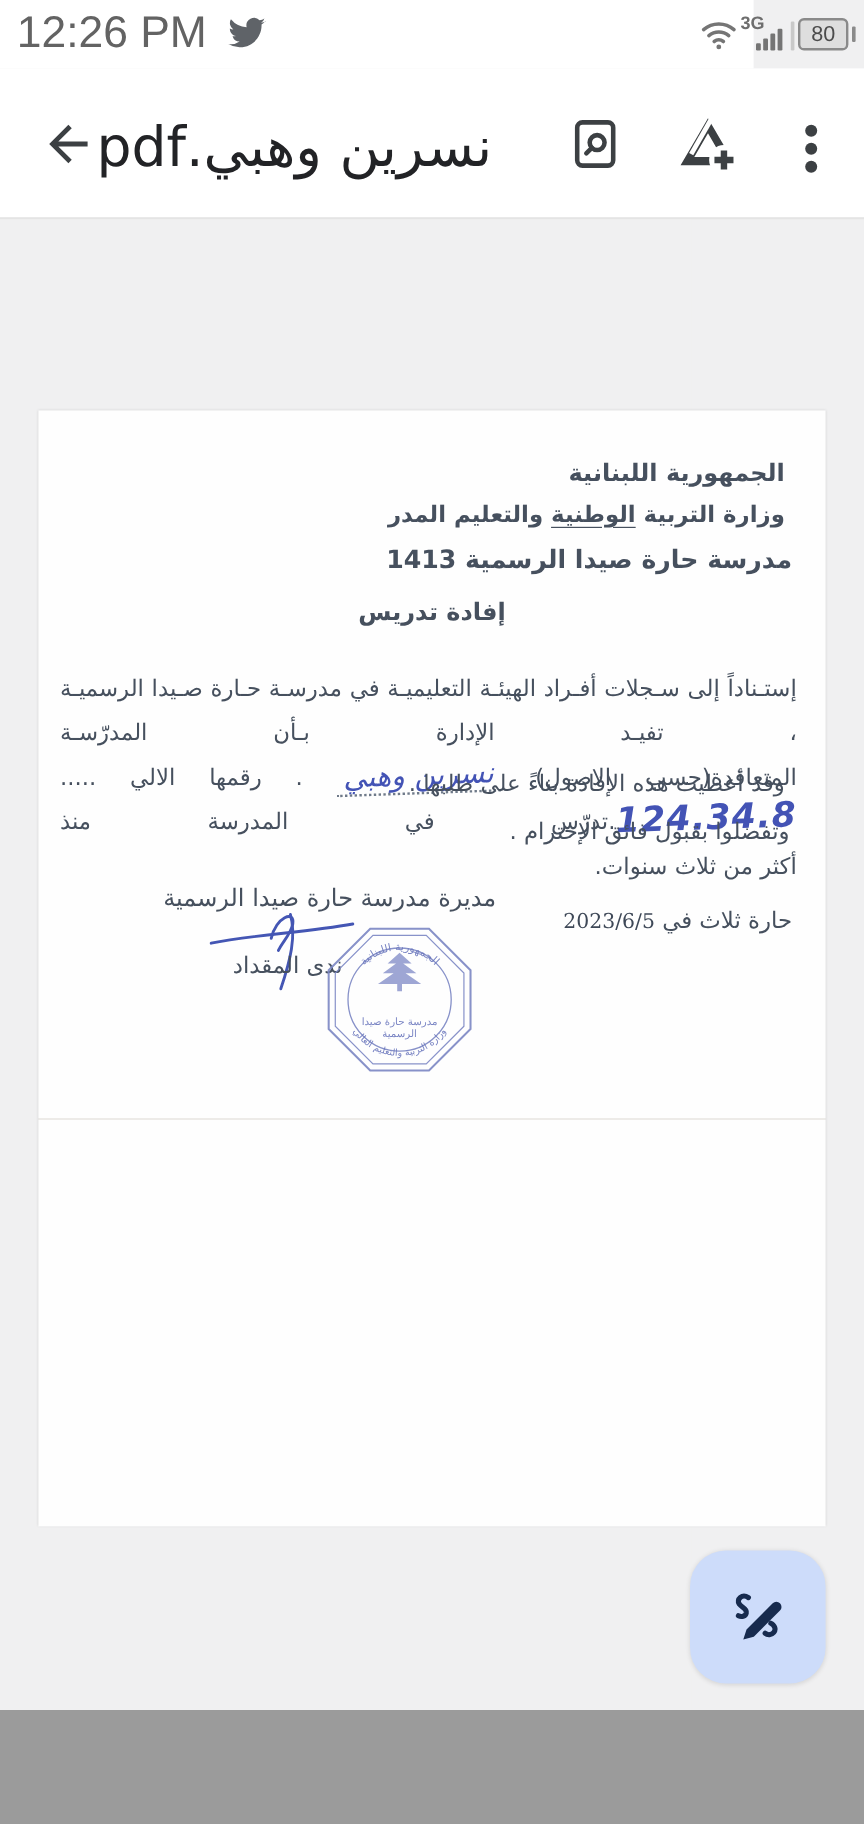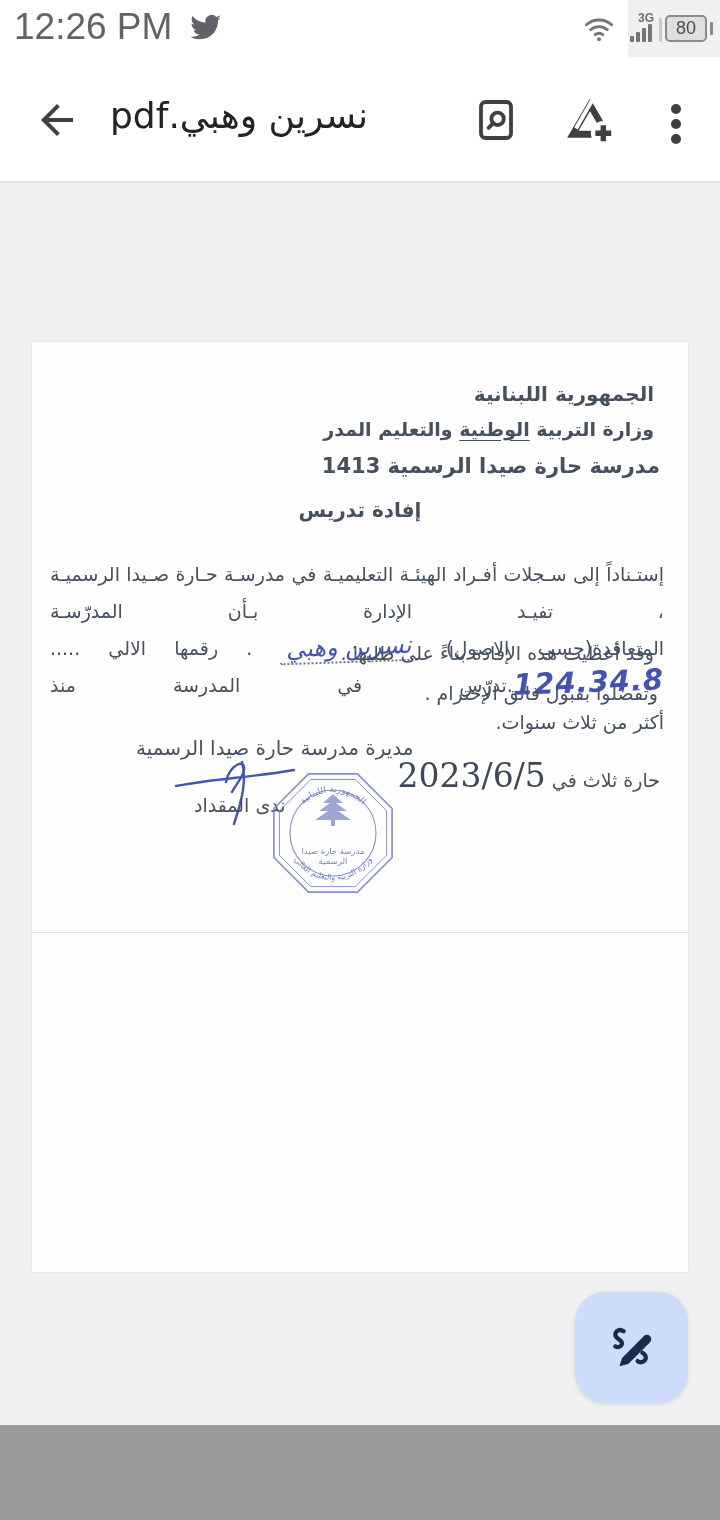--- a/index.html
+++ b/index.html
@@ -5,33 +5,33 @@
   html,body{margin:0;padding:0;}
   body{font-family:"Liberation Sans",sans-serif;}
   .screen{position:relative;width:720px;height:1520px;background:#f0f0f1;overflow:hidden;}
   .abs{position:absolute;}
 
   
   .status-bar{left:0;top:0;width:628px;height:57px;background:#ffffff;}
   .status-time{left:14px;top:6px;font-size:37px;color:#636363;letter-spacing:0;}
   .tw-icon{left:186px;top:11px;width:38px;height:34px;}
   .wifi-icon{left:582px;top:13px;width:34px;height:32px;}
-  .net-label{left:638px;top:11px;font-size:12px;font-weight:bold;color:#6e6e6e;}
+  .net-label{left:617px;top:11px;font-size:15px;font-weight:bold;color:#6e6e6e;}
   .sig-bars{left:630px;top:22px;width:26px;height:20px;}
   .sig-bar{position:absolute;bottom:0;width:4px;background:#757575;border-radius:1px;}
   .sim-bar{left:659px;top:18px;width:3px;height:24px;background:#c9c9c9;border-radius:1px;}
   .battery{left:665px;top:15px;width:42px;height:27px;border:2.5px solid #8a8a8a;border-radius:5px;background:#dedede;
            display:flex;align-items:center;justify-content:center;box-sizing:border-box;}
   .battery-text{font-size:18px;color:#4c4c4c;}
   .battery-nub{left:710px;top:22px;width:3px;height:13px;background:#8a8a8a;border-radius:1px;}
 
   
   .app-bar{left:0;top:57px;width:720px;height:126px;background:#ffffff;border-bottom:2px solid #e4e4e4;box-sizing:border-box;}
   .back-btn{left:33px;top:96px;width:48px;height:48px;}
-  .doc-title{left:110px;top:95px;width:300px;font-size:36px;color:#222326;white-space:nowrap;direction:rtl;text-align:left;
+  .doc-title{left:110px;top:95px;width:300px;font-size:46px;color:#222326;white-space:nowrap;direction:rtl;text-align:left;
              font-family:"DejaVu Sans",sans-serif;}
   .find-btn{left:472px;top:96px;width:48px;height:48px;}
   .drive-btn{left:562px;top:92px;width:56px;height:56px;}
   .menu-btn{left:656px;top:94px;width:40px;height:52px;}
 
   
   .pdf-canvas{left:0;top:183px;width:576px;height:1242px;background:#f0f0f1;}
   .pdf-page{left:32px;top:159px;width:656px;height:930px;background:#fefefe;box-shadow:0 0 2px rgba(0,0,0,.10);}
   .ar{font-family:"DejaVu Sans",sans-serif;direction:rtl;color:#46505e;}
   .hdr{right:34px;text-align:right;font-weight:bold;white-space:nowrap;}
@@ -47,21 +47,21 @@
              border-bottom:2px dotted #6f7a89;padding:0 6px 1px 6px;line-height:26px;}
   .hand-num{display:inline-block;direction:ltr;color:#4353b5;font-size:29px;font-style:italic;font-weight:bold;
             transform:rotate(-2deg);line-height:26px;letter-spacing:1px;}
   .line4{left:18px;top:300px;width:614px;font-size:19px;text-align:right;padding-right:10px;box-sizing:border-box;}
   .closing{left:18px;top:340px;width:608px;font-size:19px;text-align:right;}
   .sig-title{left:104px;top:394px;font-size:20px;white-space:nowrap;}
   .sig-svg{left:138px;top:404px;width:130px;height:80px;}
   .sig-name{left:162px;top:452px;font-size:19px;white-space:nowrap;}
   .stamp-svg{left:234px;top:424px;width:134px;height:134px;}
   .date-line{right:28px;top:414px;font-size:19px;white-space:nowrap;text-align:right;}
-  .date-value{font-family:"DejaVu Serif",serif;font-size:33px;color:#3e4857;}
+  .date-value{font-family:"DejaVu Serif",serif;font-size:17px;color:#3e4857;}
   .fold-line{left:0;top:590px;width:656px;height:1px;background:rgba(178,172,160,.38);}
 
   
   .fab{left:575px;top:1292px;width:113px;height:111px;border-radius:30px;background:#cddcfa;
        display:flex;align-items:center;justify-content:center;box-shadow:0 1px 4px rgba(0,0,0,.12);}
   .fab svg{width:54px;height:54px;}
 
   
   .nav-bar{left:0;top:1425px;width:720px;height:95px;background:#9b9b9b;}
 </style>

